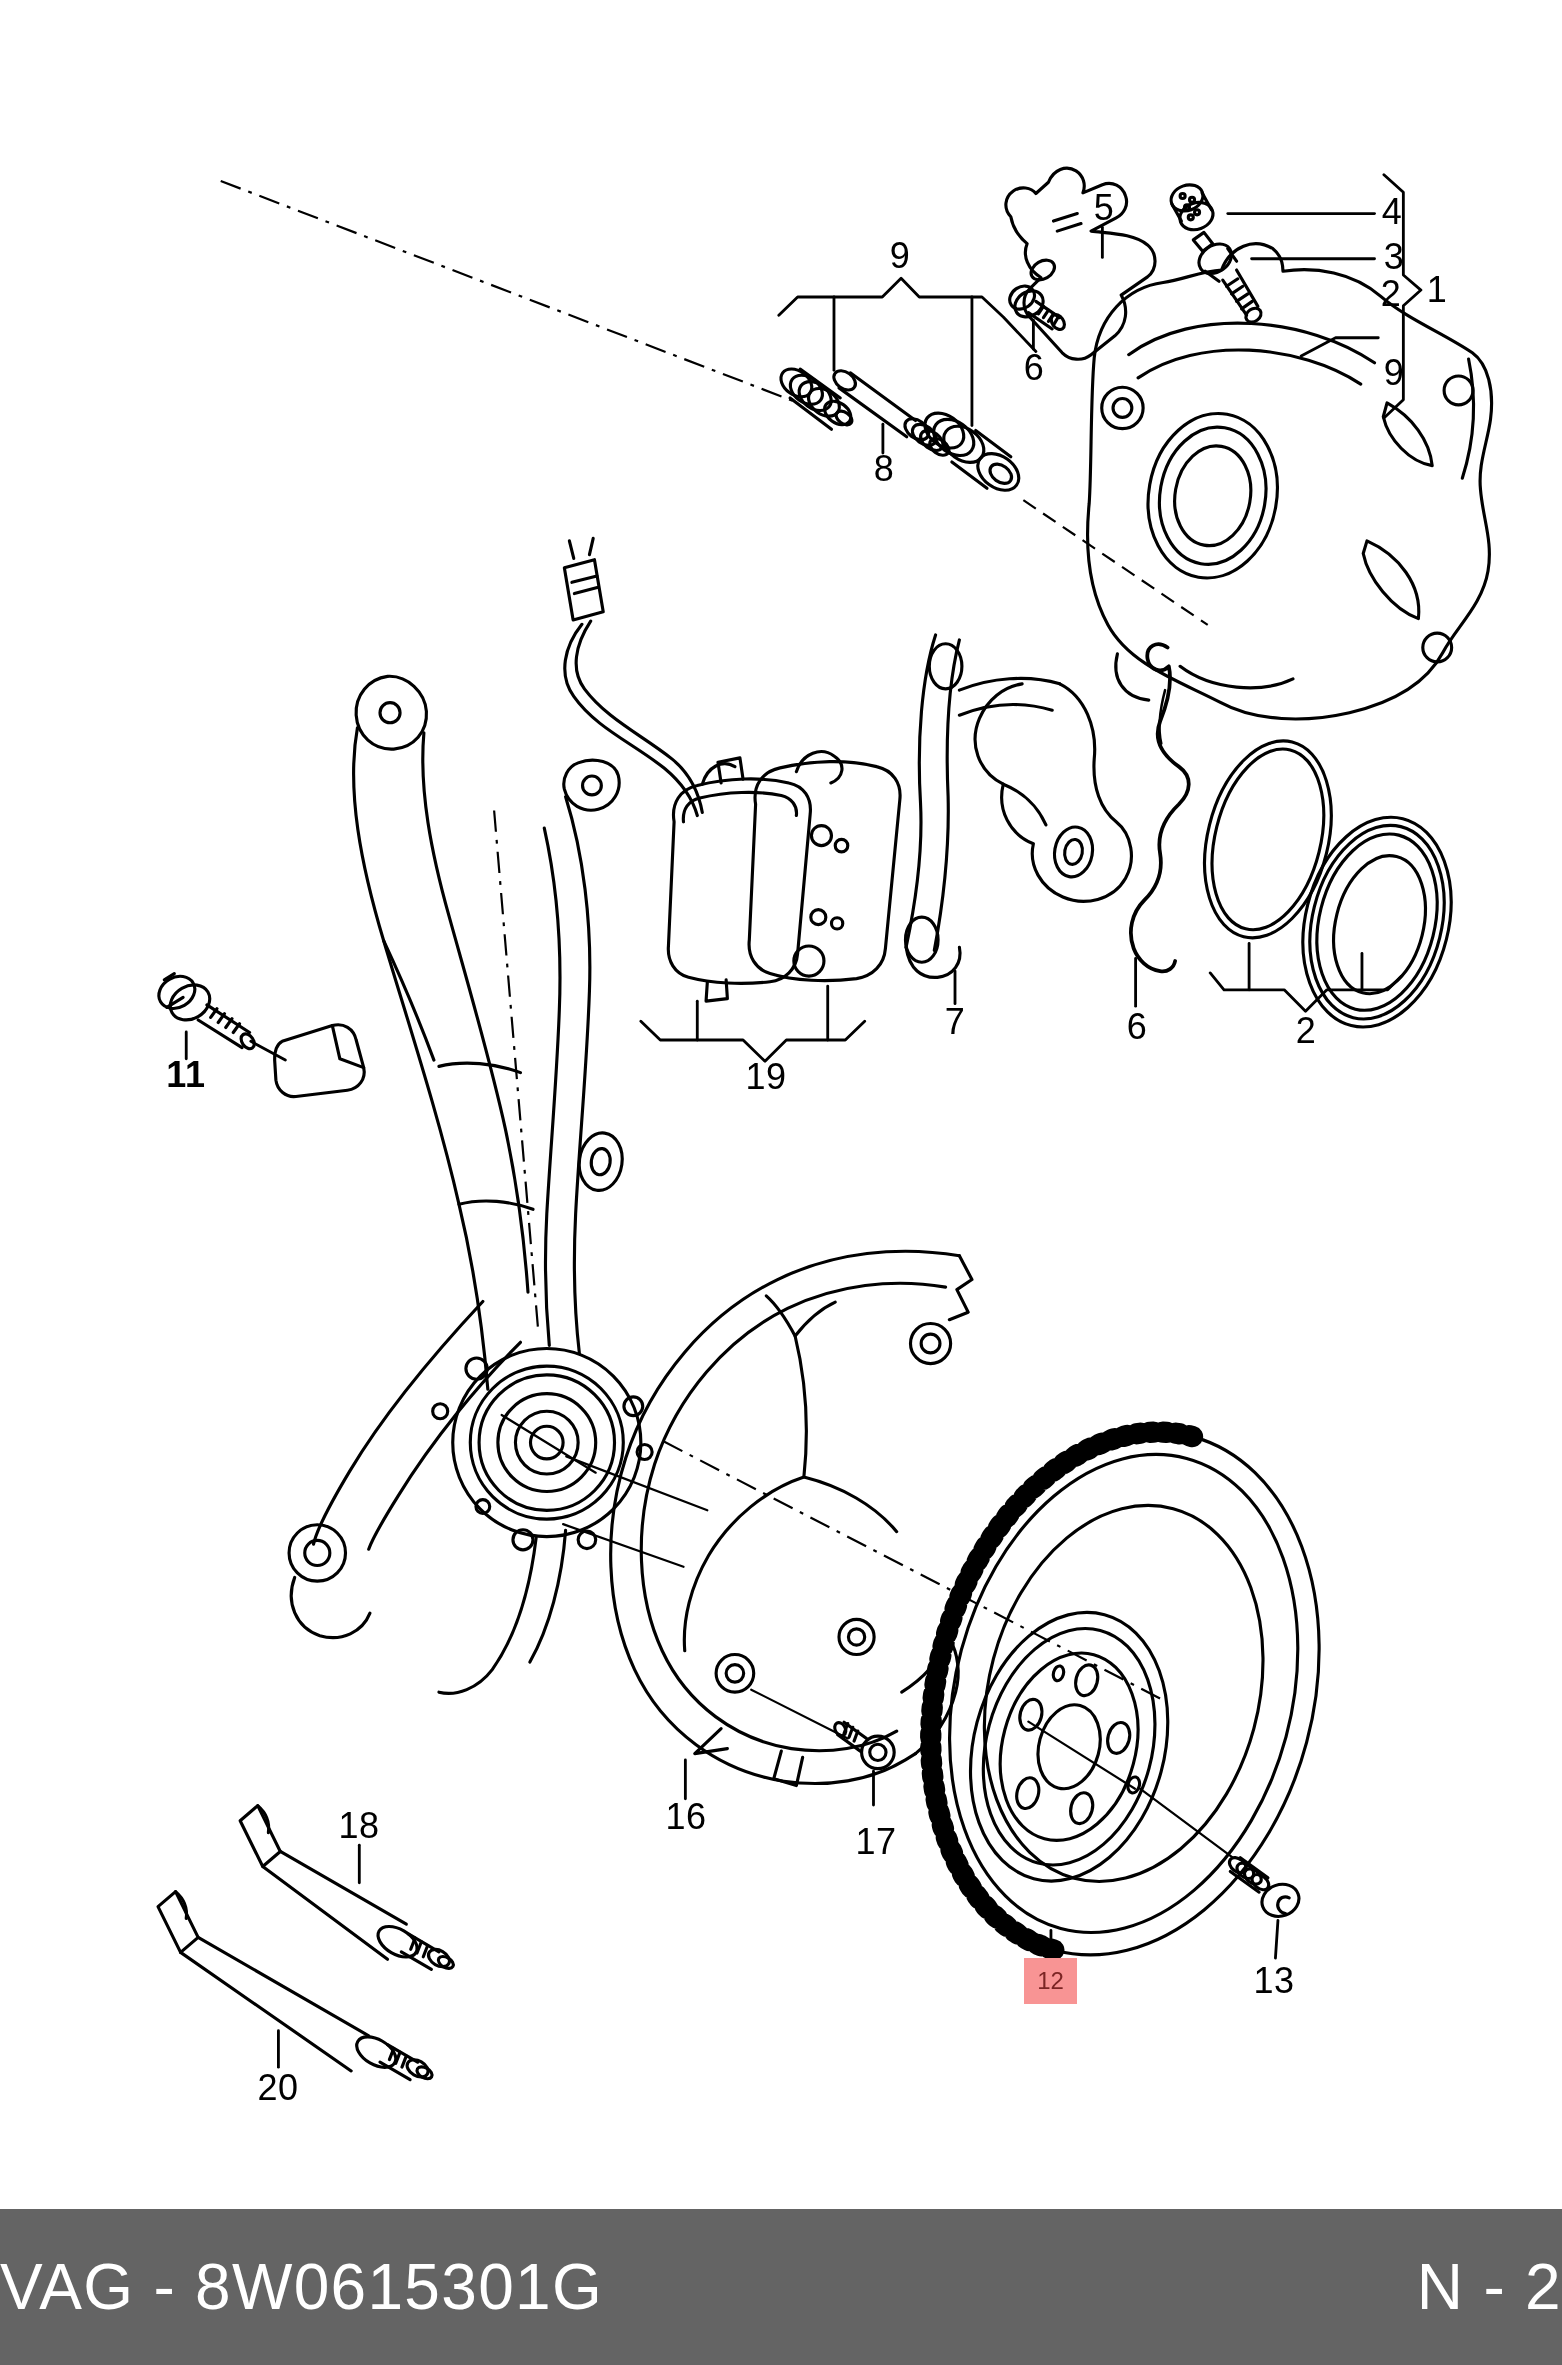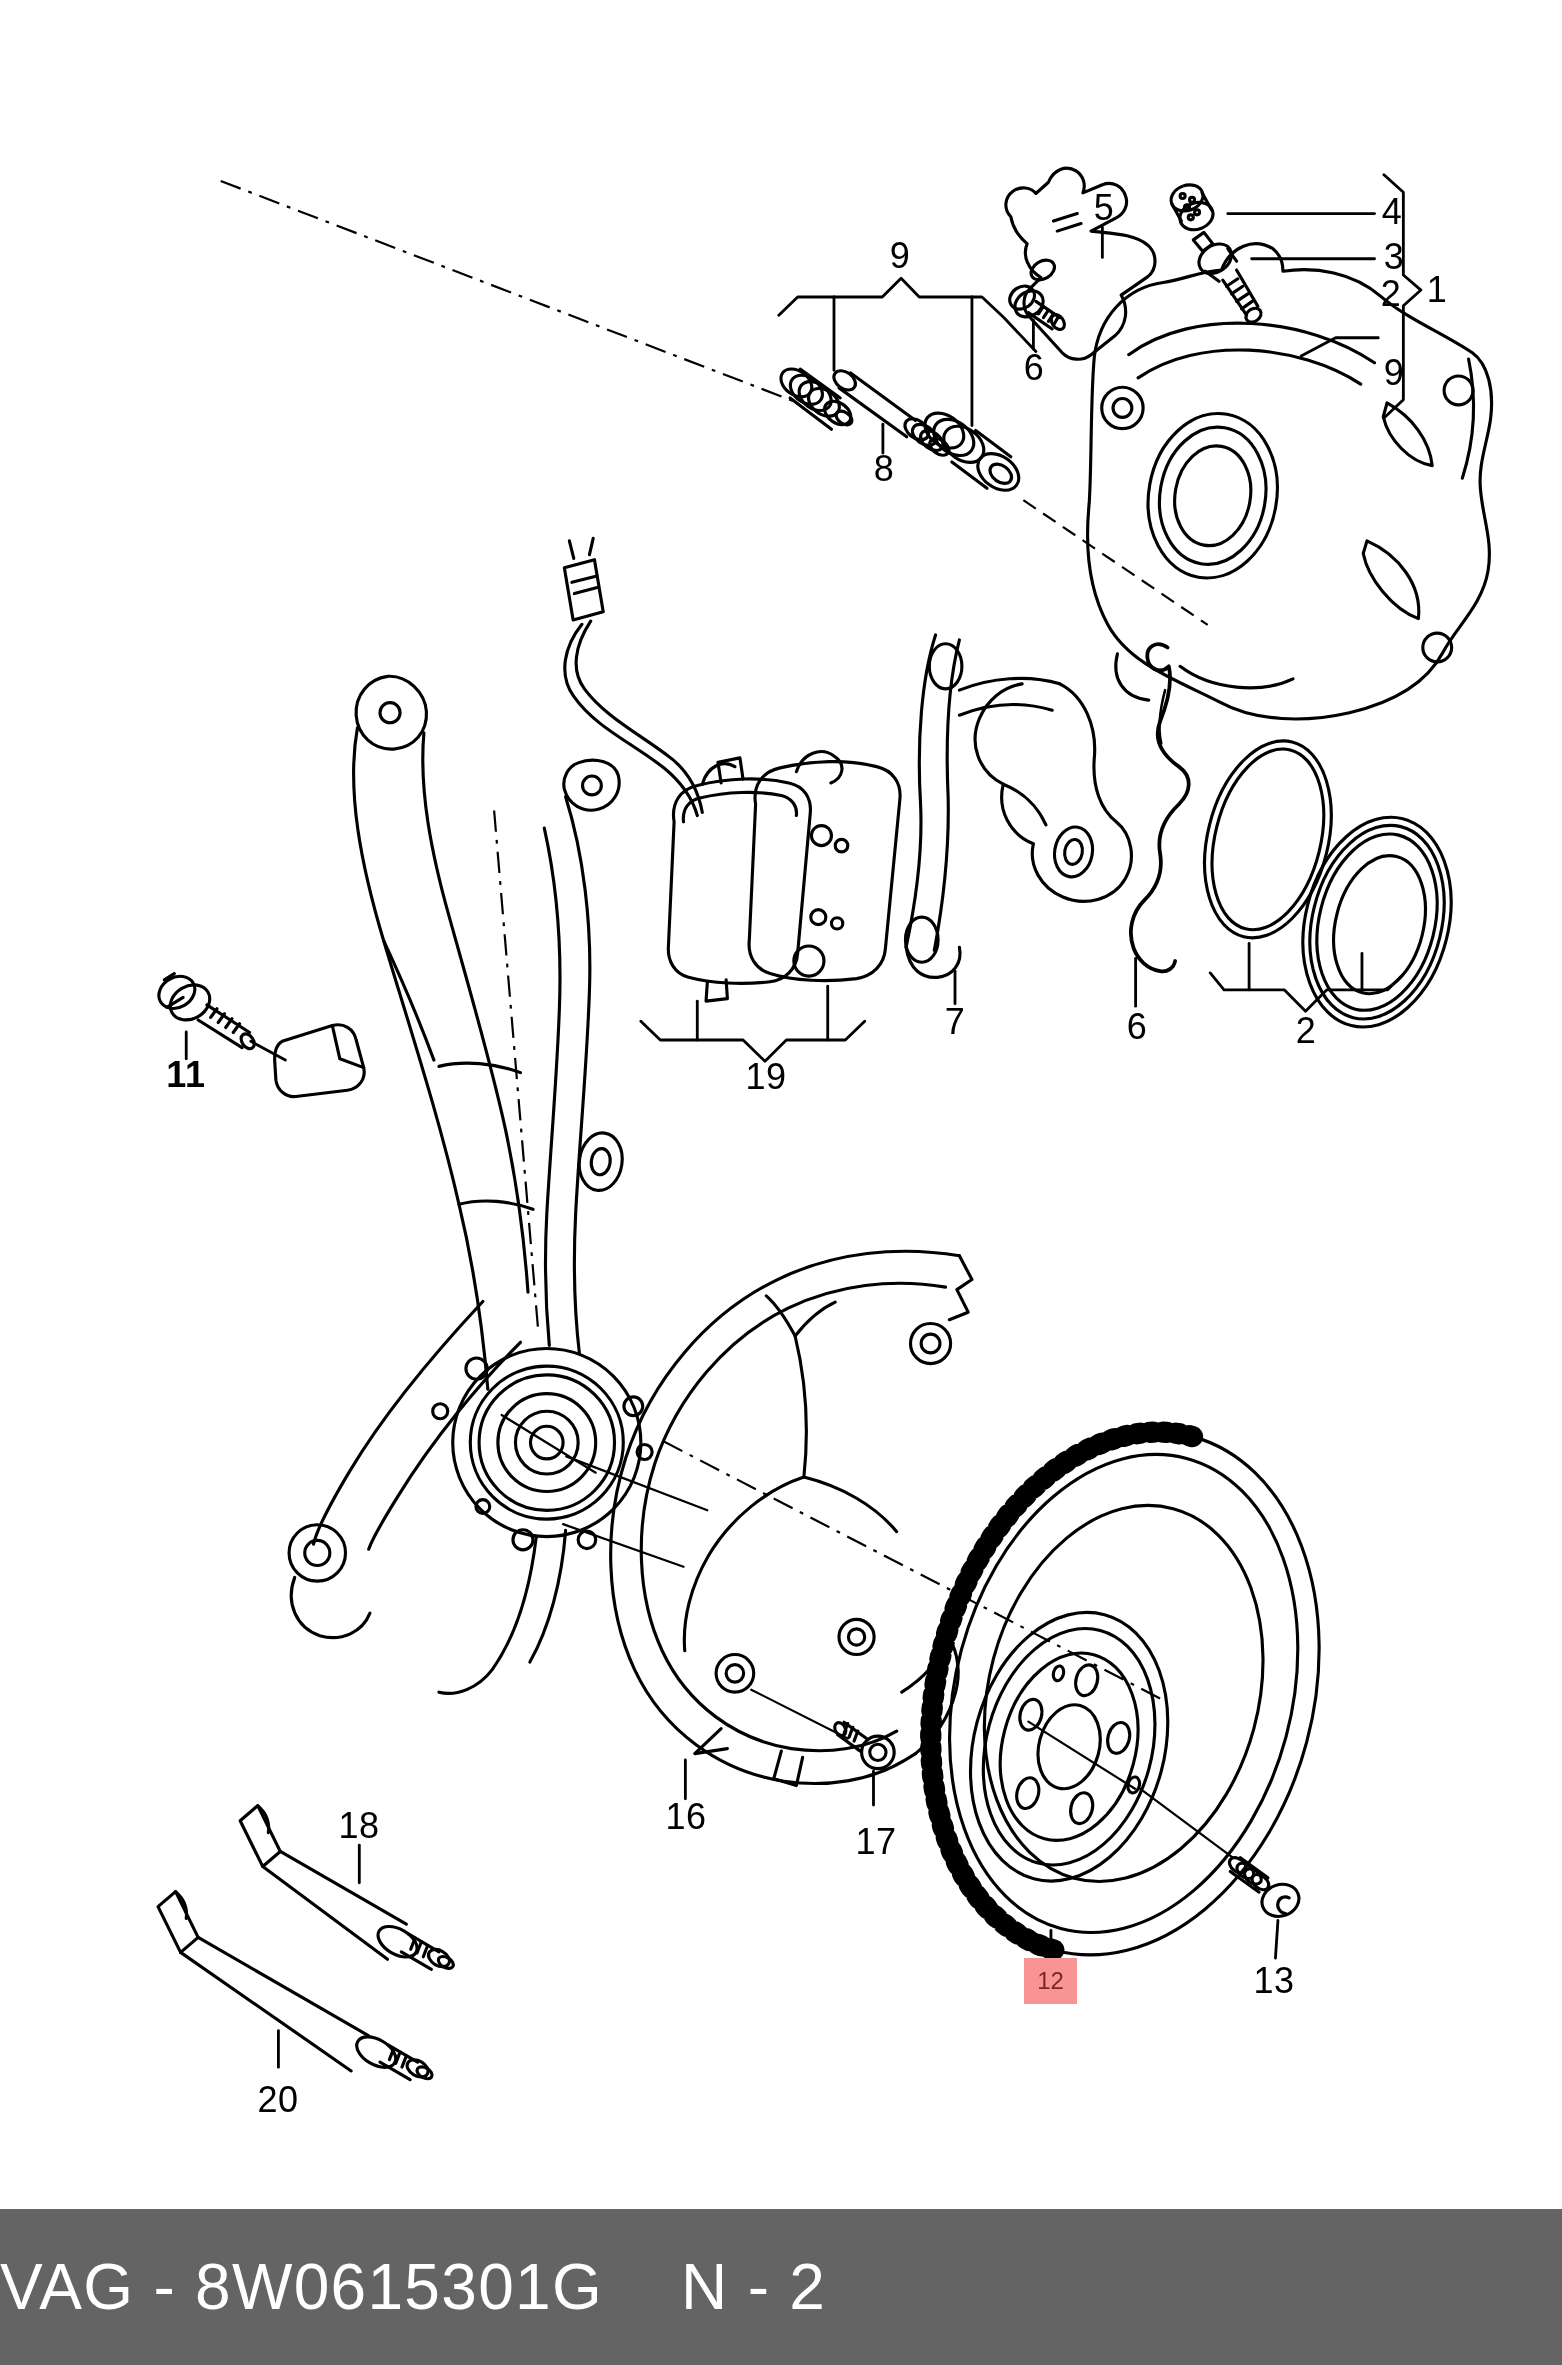--- a/index.html
+++ b/index.html
@@ -4,21 +4,21 @@
 <style>
   html,body{margin:0;padding:0;background:#fff;}
   #screen{position:relative;width:1562px;height:2366px;background:#ffffff;overflow:hidden;
           font-family:"Liberation Sans", sans-serif;}
   #art{position:absolute;left:0;top:0;}
   #callouts-layer{position:absolute;left:0;top:0;width:100%;height:100%;pointer-events:none;}
   .callout{position:absolute;transform:translate(-50%,-50%);font-size:36px;line-height:1;
            color:#000;white-space:nowrap;letter-spacing:0.6px;}
   .highlight{position:absolute;display:flex;align-items:center;justify-content:center;
              font-size:24px;line-height:1;}
-  #footer{position:absolute;left:0;width:100%;display:flex;align-items:center;justify-content:flex-start;
+  #footer{position:absolute;left:0;width:100%;display:flex;align-items:center;justify-content:space-between;
           gap:78px;}
   .ft{font-size:64px;letter-spacing:1.3px;white-space:pre;}
 </style>
 </head>
 <body>
 
 <div id="screen">
 
 <svg id="art" width="1562" height="2366" viewBox="0 0 2491 3772">
 
@@ -335,21 +335,21 @@
       <div class="callout" style="left: 884px; top: 469px;">8</div>
       <div class="callout" style="left: 186px; top: 1075px; font-weight: bold;">11</div>
       <div class="callout" style="left: 955px; top: 1022px;">7</div>
       <div class="callout" style="left: 1137px; top: 1027px;">6</div>
       <div class="callout" style="left: 1306px; top: 1031px;">2</div>
       <div class="callout" style="left: 766px; top: 1077px;">19</div>
       <div class="callout" style="left: 686px; top: 1817px;">16</div>
       <div class="callout" style="left: 876px; top: 1821px; margin-top: 21px;">17</div>
       <div class="callout" style="left: 1274px; top: 1981px;">13</div>
       <div class="callout" style="left: 359px; top: 1826px;">18</div>
-      <div class="callout" style="left: 278px; top: 2088px; margin-top: 12px;">20</div>
+      <div class="callout" style="left: 278px; top: 2088px;">20</div>
     </div>
 
 <div id="highlight" class="highlight" style="left: 1024px; top: 1958px; width: 53px; height: 46px; background: rgb(248, 148, 148); color: rgb(123, 37, 36);">
   <span>12</span>
 </div>
 
 <div id="footer" style="top: 2209px; height: 156px; background: rgb(100, 100, 100); color: rgb(255, 255, 255);">
   <span class="ft">VAG - 8W0615301G</span>
   <span class="ft">N - 2</span>
 </div>

